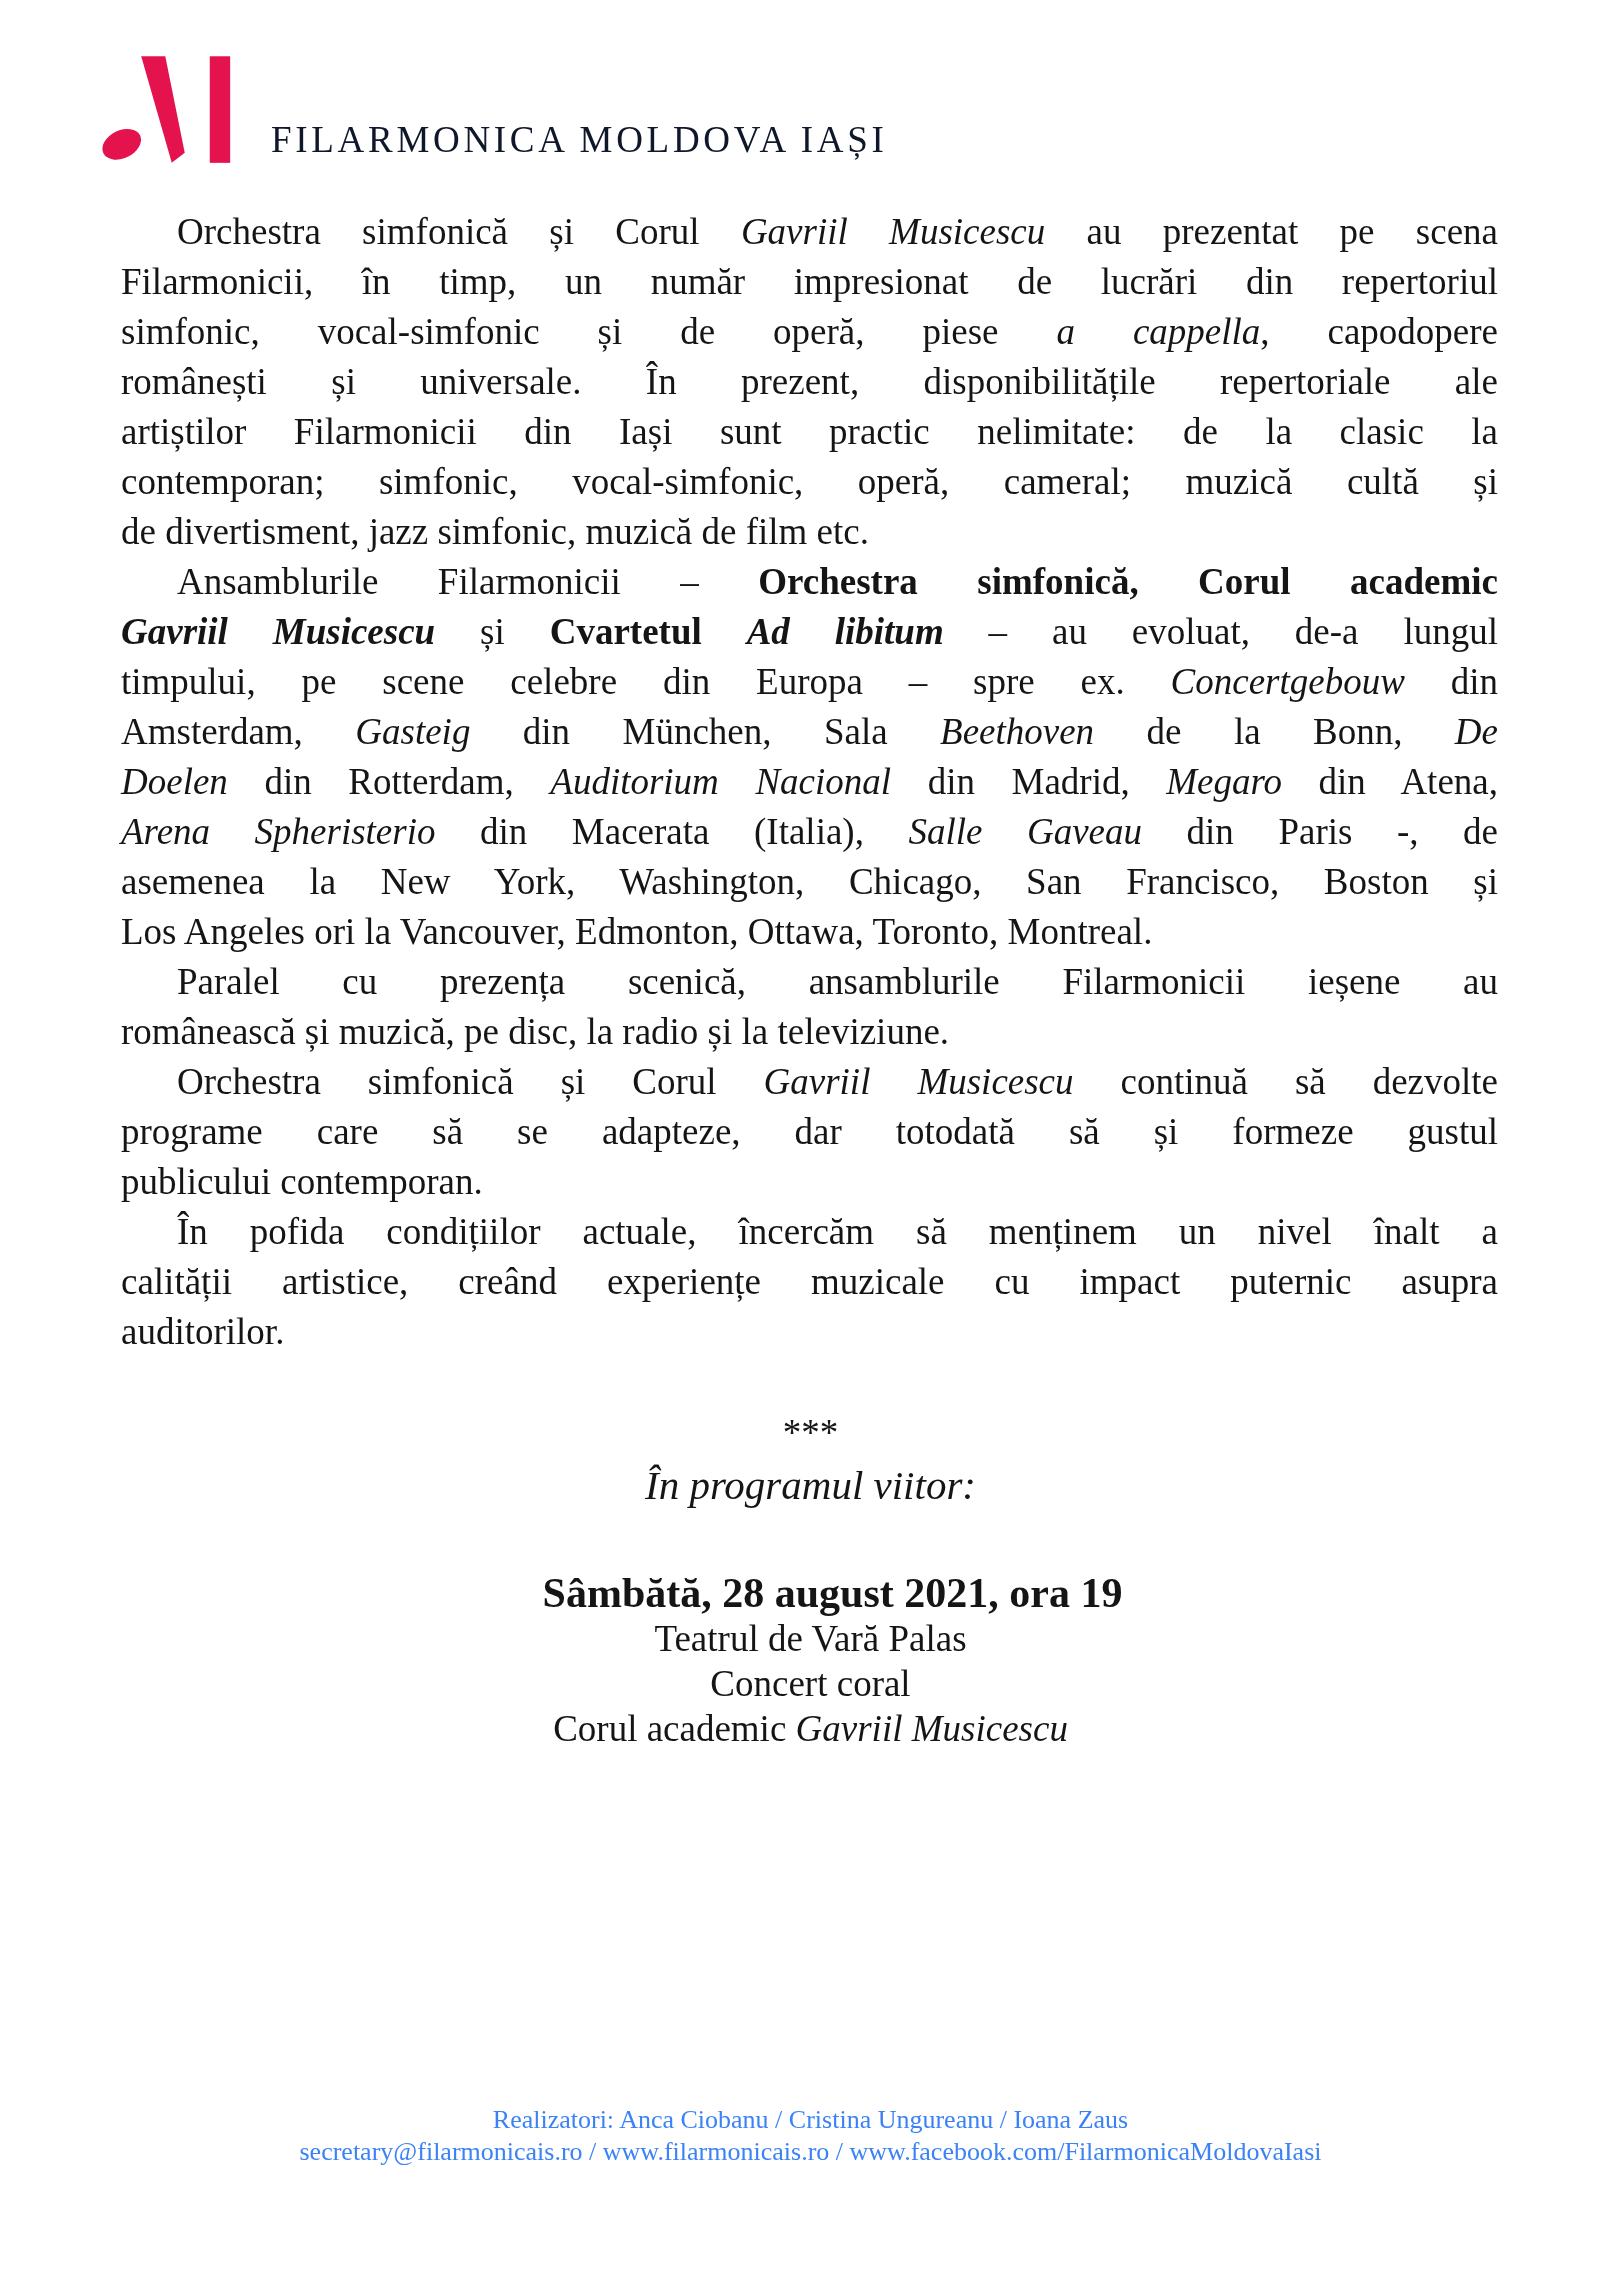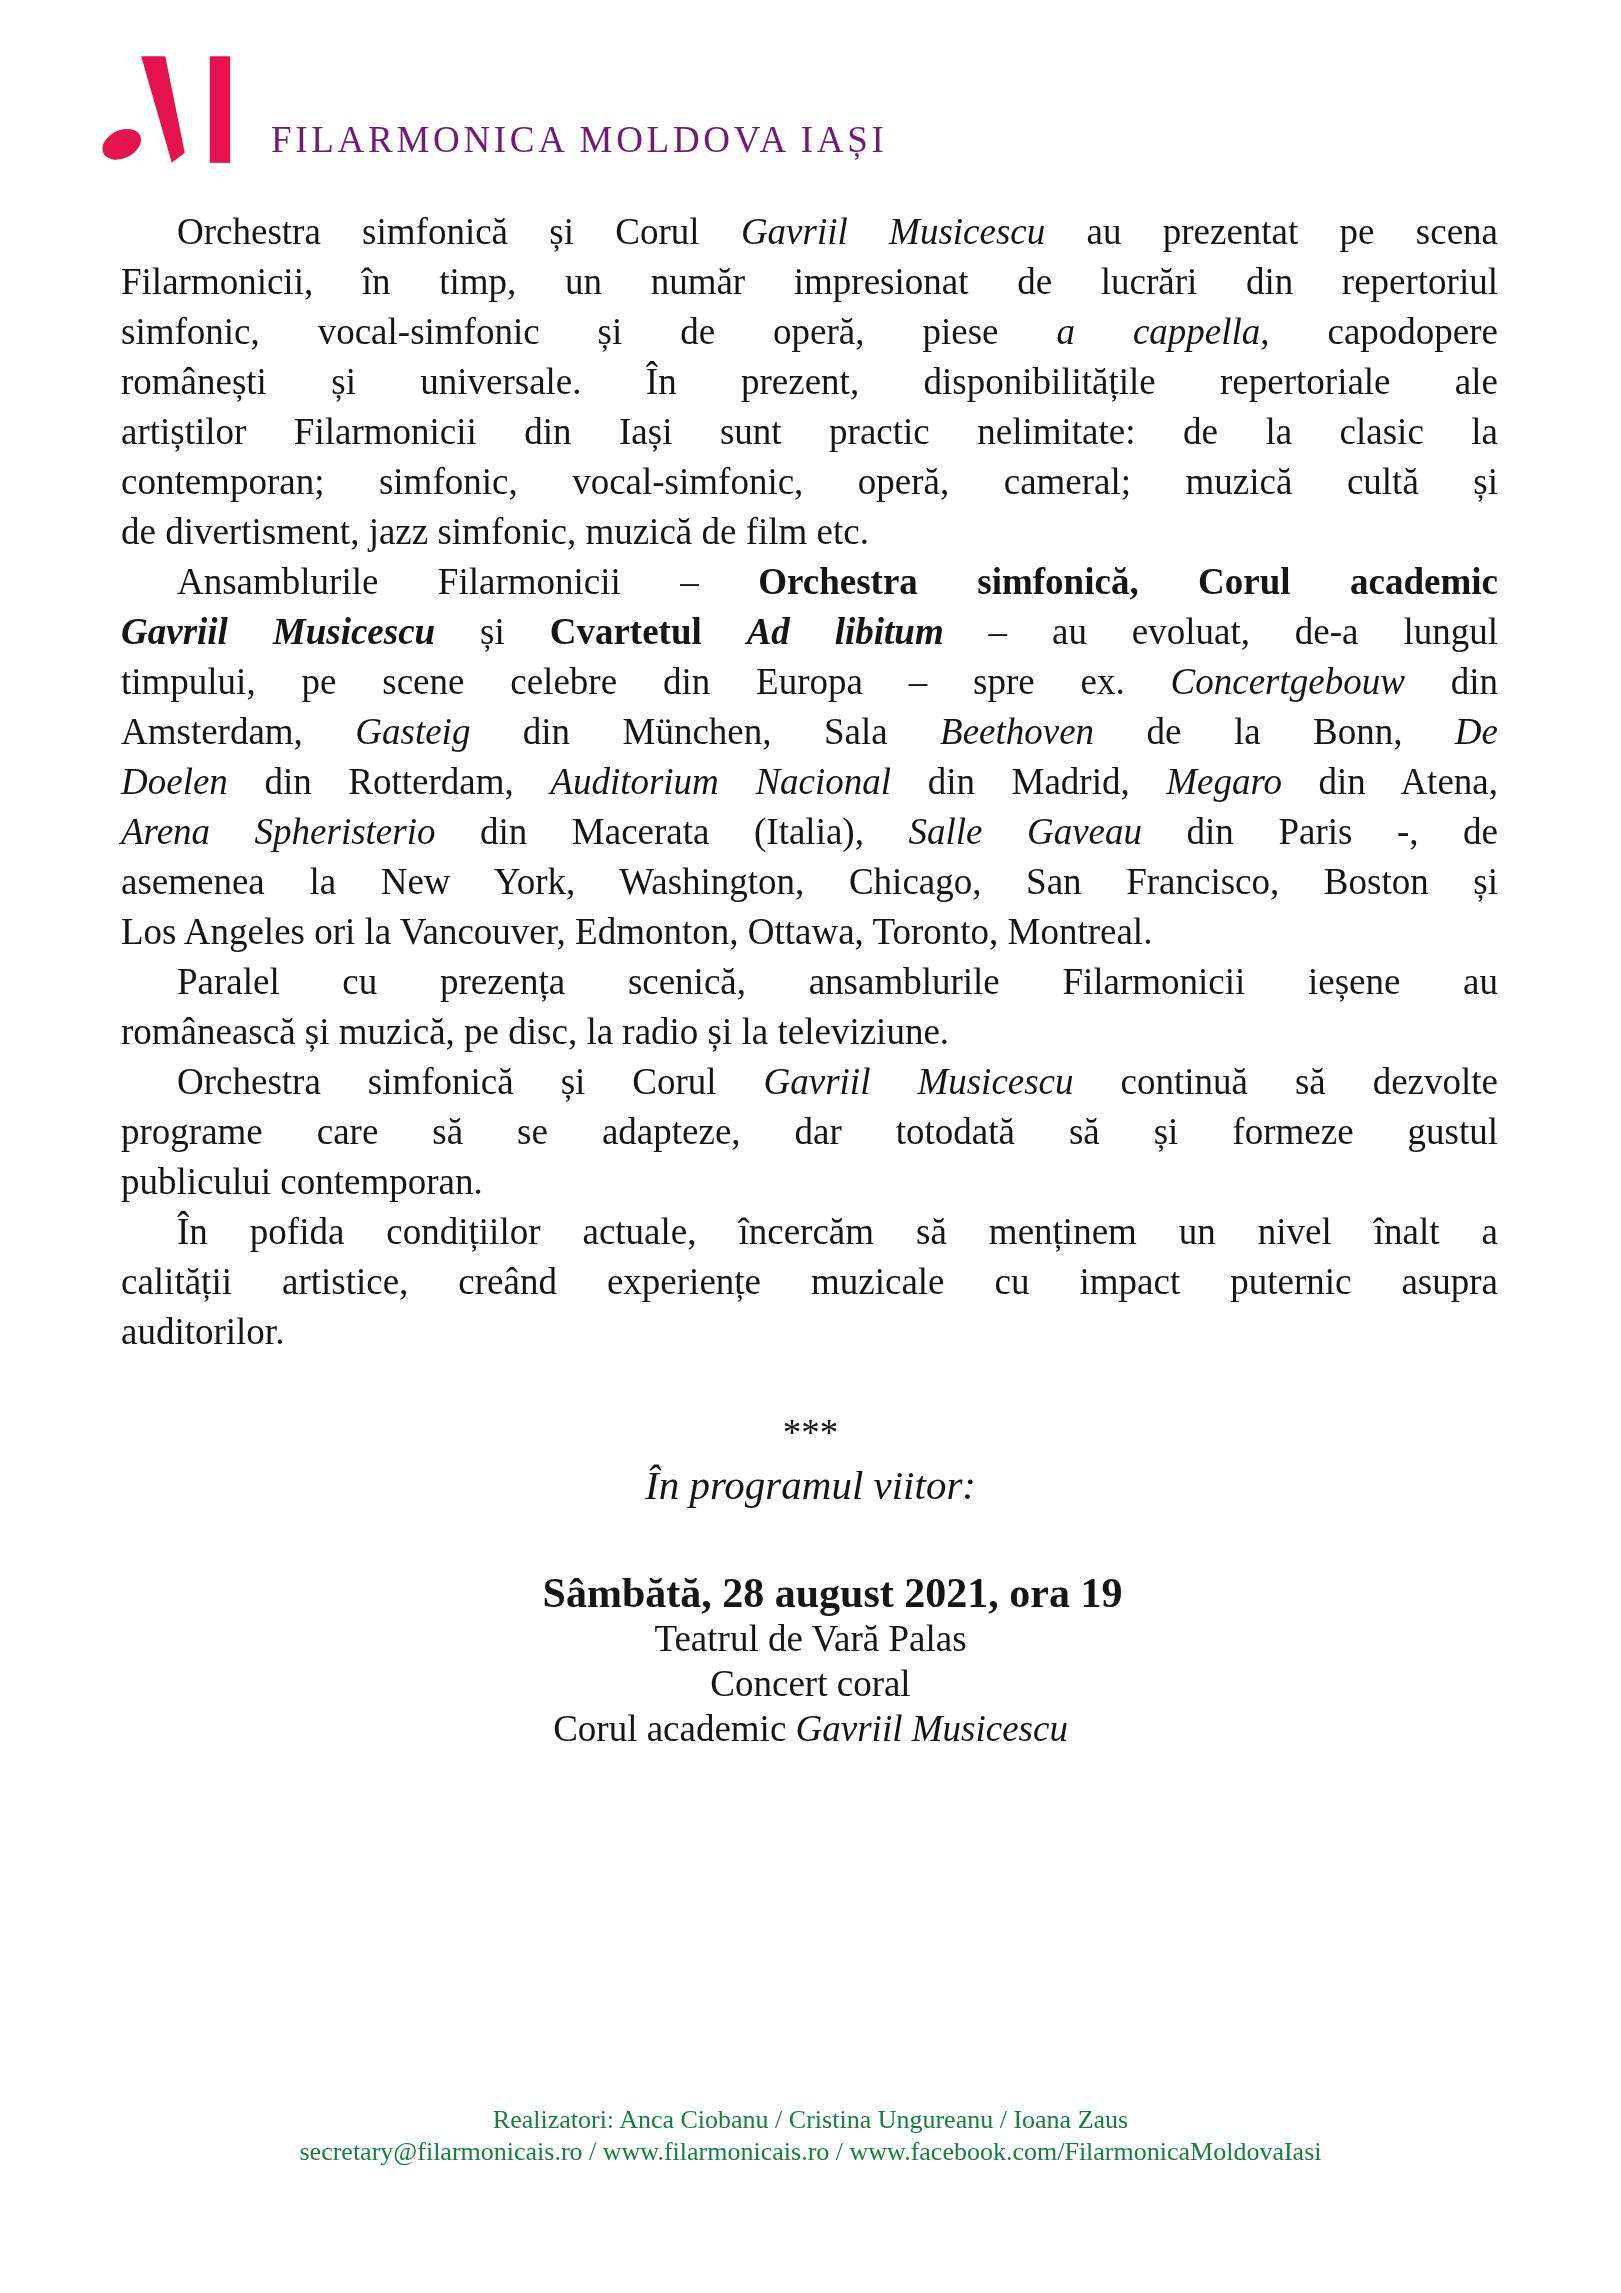--- a/index.html
+++ b/index.html
@@ -18,21 +18,21 @@
     align-items: flex-end;
     margin: 45px 0 0 93px;
     height: 118px;
   }
   .logo-mark { width: 139px; height: 118px; flex: 0 0 auto; }
   .brand {
     margin-left: 39px;
     margin-bottom: 1.9px;
     font-size: 37px;
     letter-spacing: 3.7px;
-    color: #701a75;
+    color: #0f172a;
     white-space: nowrap;
   }
   
   .body-text {
     margin: 44px 123px 0 121px;
     font-size: 37px;
     line-height: 50px;
   }
   .para { margin: 0; }
   .line {
@@ -69,21 +69,21 @@
   .eline-first { font-size: 42px; margin-left: 44px; }
   
   .page-footer {
     position: absolute;
     left: 0;
     right: 0;
     top: 2104px;
     text-align: center;
     font-size: 26px;
     line-height: 32px;
-    color: #15803d;
+    color: #3b82f6;
   }
 </style>
 </head>
 <body>
 
 <div class="page">
 
   <header class="letterhead">
     <svg class="logo-mark" viewBox="0 0 150 127" aria-hidden="true">
       <ellipse cx="31" cy="107" rx="22" ry="15" transform="rotate(-26 31 107)" fill="#E4134E"></ellipse>

